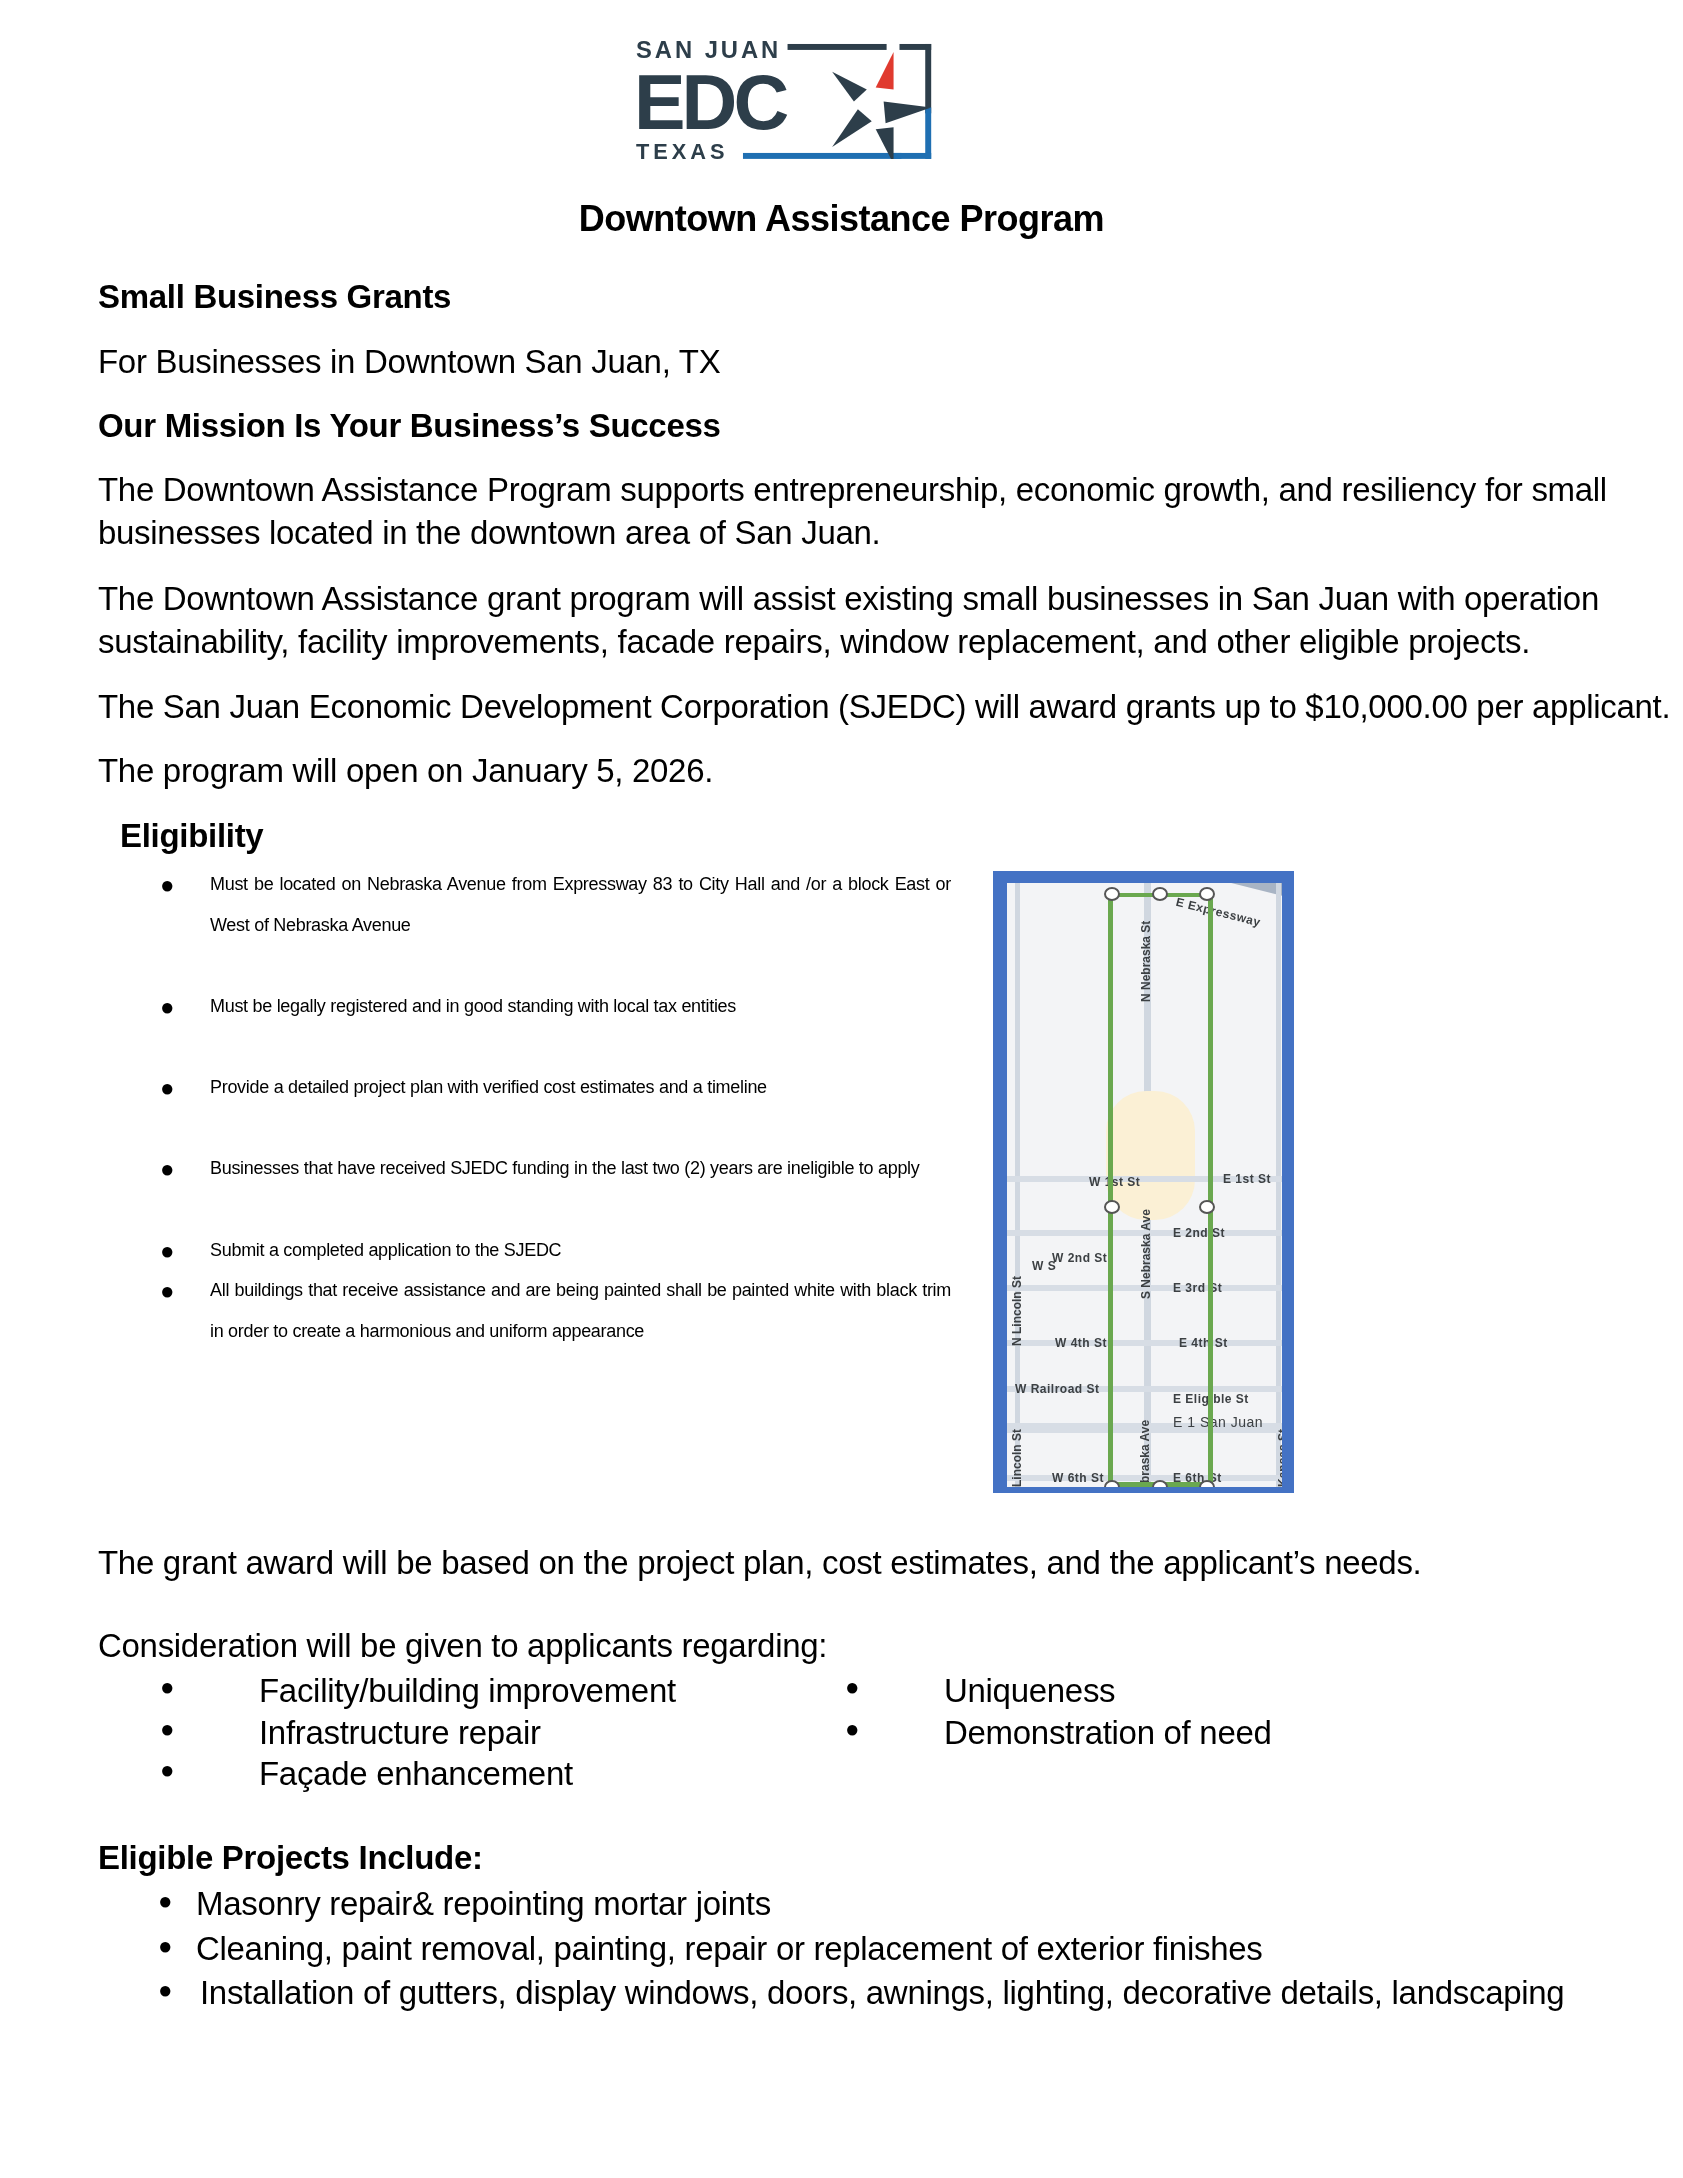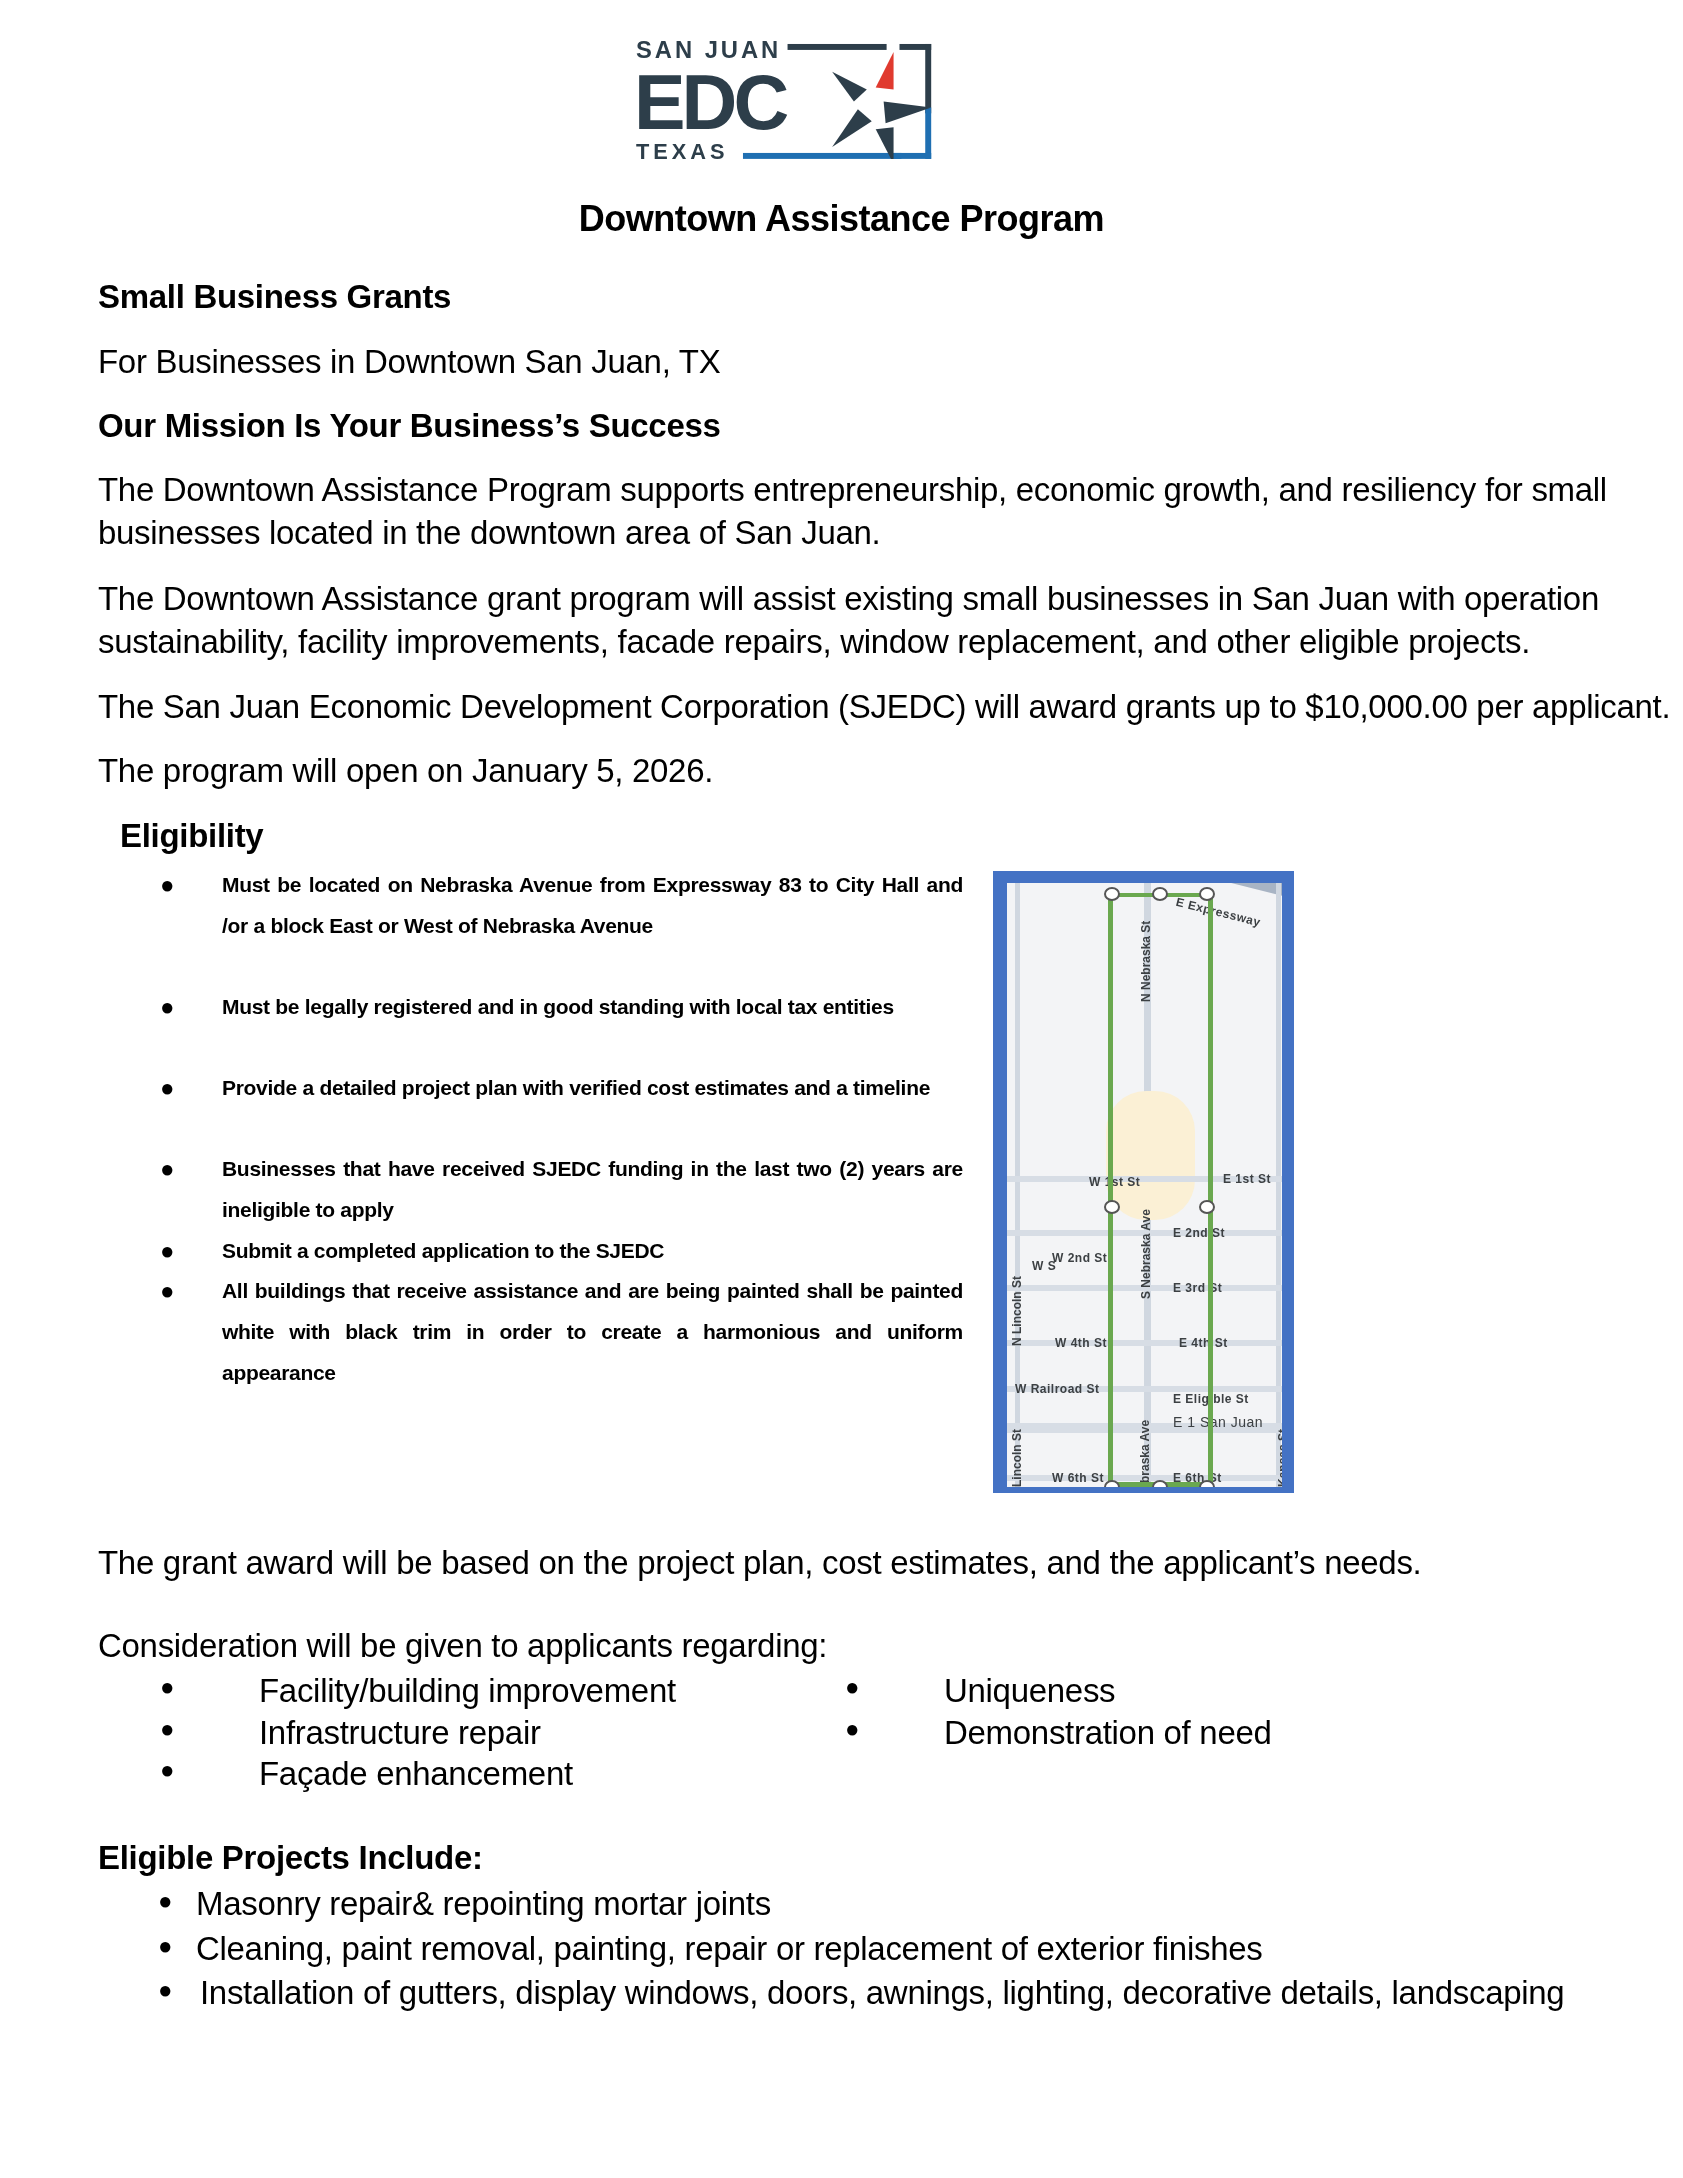--- a/index.html
+++ b/index.html
@@ -3,21 +3,21 @@
 <meta charset="utf-8">
 <style>
   html, body { margin:0; padding:0; background:#ffffff; }
   body { width:1683px; height:2178px; position:relative; overflow:hidden;
          font-family:"Liberation Sans", sans-serif; color:#000; }
   .abs { position:absolute; }
   .p { font-size:33px; line-height:43px; white-space:nowrap; letter-spacing:-0.3px; }
   .b { font-weight:bold; }
   .title { font-size:36px; font-weight:bold; left:0; width:1683px; text-align:center; top:198px; letter-spacing:-0.5px;}
   .bullet { position:absolute; font-size:24px; }
-  .elig-item { position:absolute; left:222px; width:741px; font-size:21px; line-height:41px; text-align:justify; letter-spacing:-0.3px;font-weight:bold; }
+  .elig-item { position:absolute; left:210px; width:741px; font-size:18px; line-height:41px; text-align:justify; letter-spacing:-0.3px; }
   .logo { left:634px; top:30px; width:317px; height:129px; }
   .map { left:993px; top:871px; width:301px; height:622px; background:#4472c4; }
   .map-inner { position:absolute; left:14px; top:12px; right:12px; bottom:6px; background:#f3f4f6; overflow:hidden; }
   .road-h { position:absolute; left:0; right:0; height:6px; background:#d7dde5; }
   .road-v { position:absolute; top:0; bottom:0; width:7px; background:#d0d7e0; }
   .lbl { position:absolute; font-size:12px; color:#3c4043; font-weight:bold; letter-spacing:0.5px; white-space:nowrap; }
   .vlbl { position:absolute; font-size:12px; color:#3c4043; font-weight:bold; transform:rotate(-90deg); transform-origin:left top; white-space:nowrap; }
   .grect { position:absolute; left:101px; width:95px; top:10px; bottom:0; border:5px solid #6aa84f; border-top-width:4px; }
   .node { position:absolute; width:12px; height:10px; border-radius:50%; background:#fff; border:2px solid #555; }
 </style>

